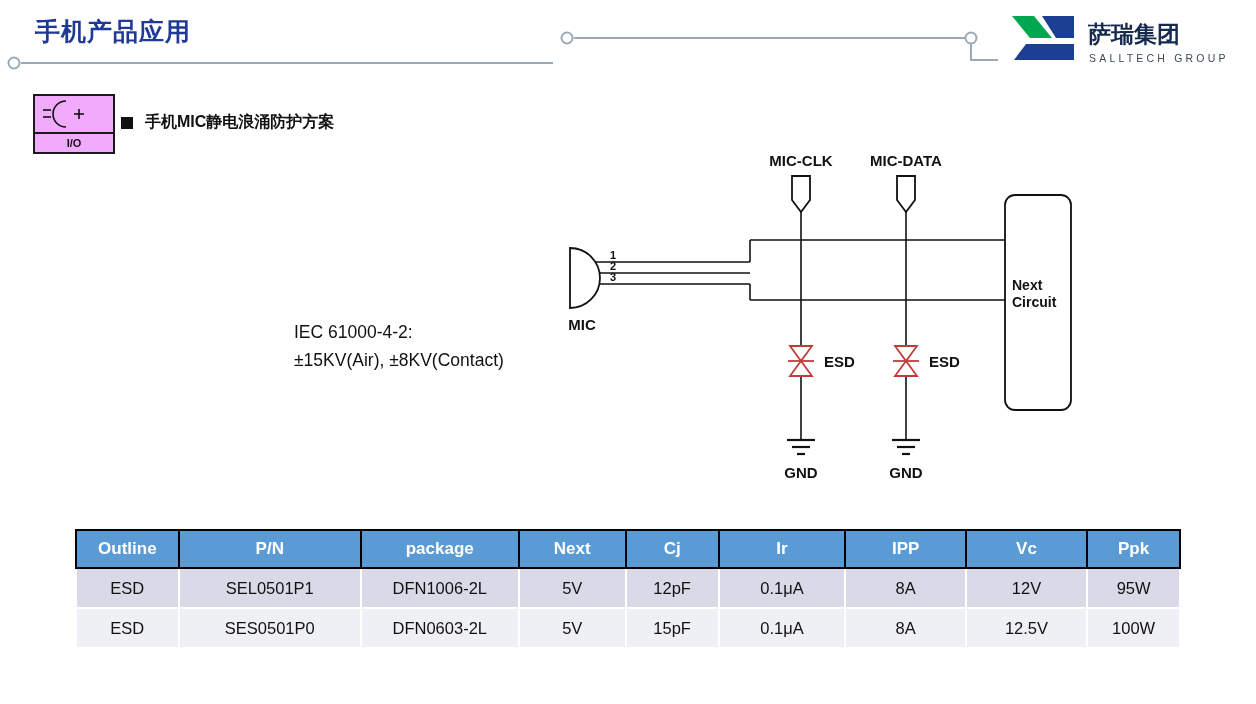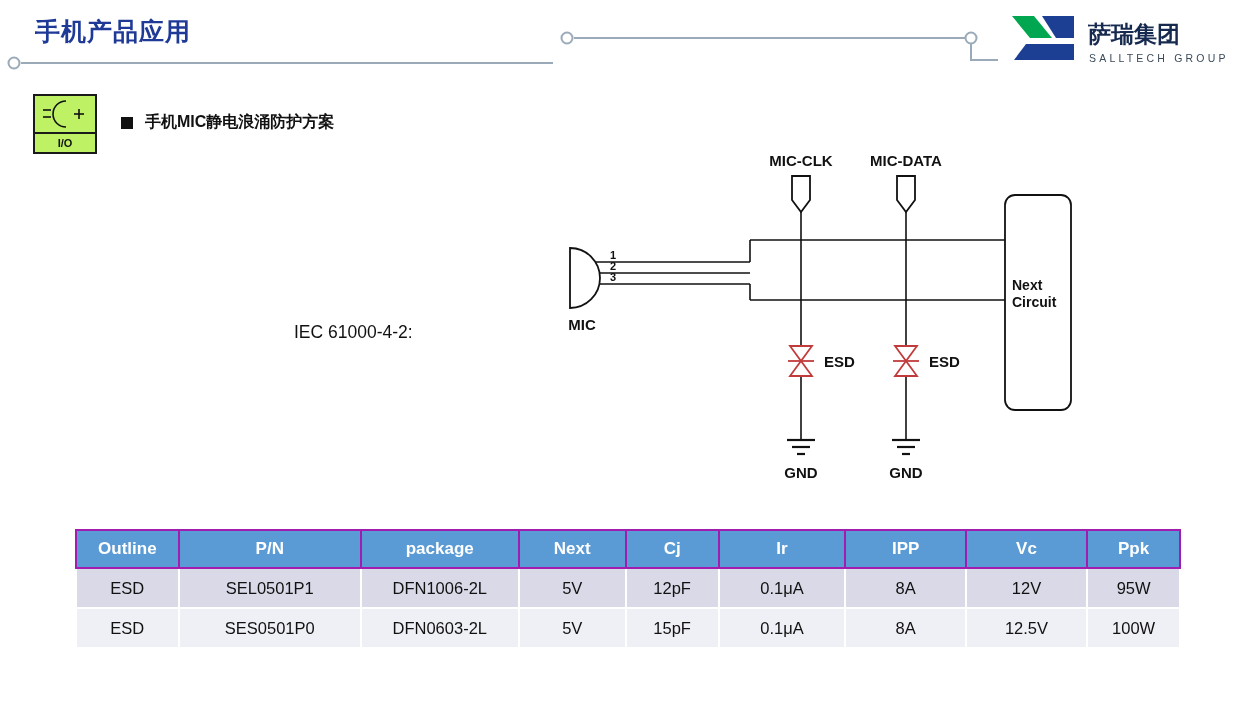--- a/index.html
+++ b/index.html
@@ -16,22 +16,22 @@
   }
   .decor-svg { position:absolute; left:0; top:0; }
   .decor-line { stroke:var(--line-gray,#9AAAB8); stroke-width:2; fill:none; }
   .decor-circle { stroke:var(--line-gray,#9AAAB8); stroke-width:2; fill:#fff; }
 
   .logo-svg { position:absolute; left:1012px; top:12px; }
   .logo-cn { font-size:23px; font-weight:bold; fill:var(--logo-navy,#16294F); }
   .logo-en { font-size:10.5px; letter-spacing:3.2px; fill:#3A4A5A; }
 
   .io-box {
-    position:absolute; left:33px; top:94px; width:64px; height:60px;
-    border:2px solid #1a1a1a; background:#bef264;
+    position:absolute; left:33px; top:94px; width:82px; height:60px;
+    border:2px solid #1a1a1a; background:#f0abfc;
   }
   .io-label {
     position:absolute; left:0; bottom:0; width:100%; height:20px;
     border-top:2px solid #1a1a1a; text-align:center;
     font-size:11px; font-weight:bold; line-height:18px; color:#111;
   }
   .io-sym { stroke:#111; stroke-width:1.6; fill:none; }
 
   .section-heading {
     position:absolute; left:121px; top:112px;
@@ -53,21 +53,21 @@
   .lbl { font-size:15px; font-weight:bold; fill:#111; }
   .pinnum { font-size:11px; font-weight:bold; fill:#111; }
   .nextlbl { font-size:14px; font-weight:bold; fill:#111; }
 
   .spec-table {
     position:absolute; left:75px; top:529px; width:1106px;
     border-collapse:collapse; table-layout:fixed;
   }
   .spec-table th {
     background:var(--header-blue,#5B9BD5); color:#fff;
-    font-size:17px; font-weight:bold; height:38px; border:2px solid #a21caf;
+    font-size:17px; font-weight:bold; height:38px; border:2px solid #000000;
   }
   .spec-table td {
     text-align:center; font-size:16.5px; color:#111;
     height:40px; border:2px solid #fff;
   }
   tr.row-odd  td { background:var(--row-odd,#D9D9E8); }
   tr.row-even td { background:var(--row-even,#EFEFF6); }
 </style>
 </head>
 <body>
@@ -106,20 +106,21 @@
     <div class="io-label">I/O</div>
   </div>
 
   <div class="section-heading">
     <span class="bullet"></span>
     <span class="heading-text">手机MIC静电浪涌防护方案</span>
   </div>
 
   <div class="std-note">
     <div>IEC 61000-4-2:</div>
+    <div>±15KV(Air), ±8KV(Contact)</div>
   </div>
 
   <svg class="circuit-svg" width="545" height="362" viewBox="0 0 545 362">
 
     <text class="lbl" x="261" y="36" text-anchor="middle">MIC-CLK</text>
     <text class="lbl" x="366" y="36" text-anchor="middle">MIC-DATA</text>
 
     <path class="sym" d="M252,46 h18 v24 l-9,12 l-9,-12 z"></path>
     <path class="sym" d="M357,46 h18 v24 l-9,12 l-9,-12 z"></path>
 

